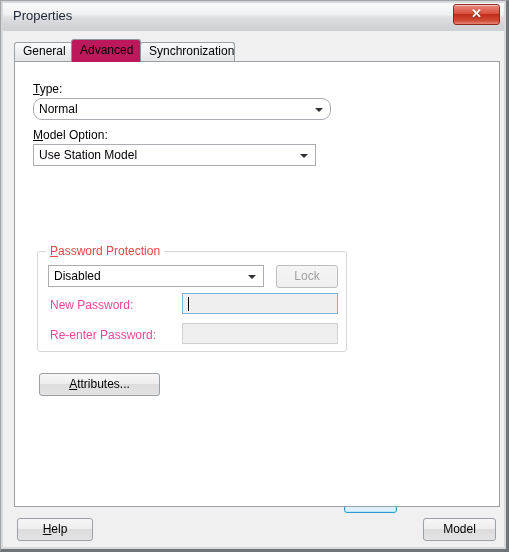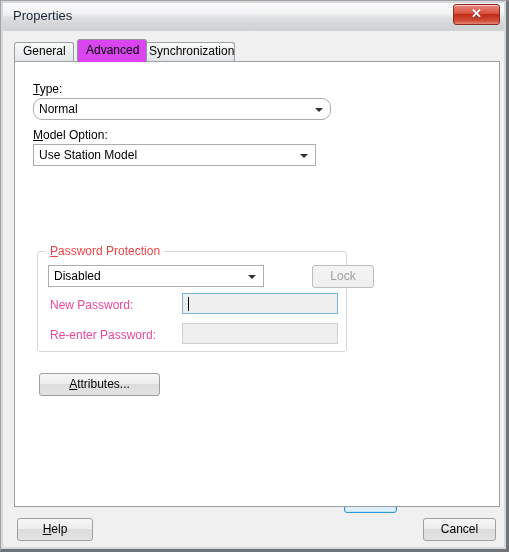--- a/index.html
+++ b/index.html
@@ -104,24 +104,23 @@
     line-height: 17px;
     padding: 0 8px;
     white-space: nowrap;
     color: #000;
     cursor: pointer;
   }
   .tab.active {
     top: 0;
     height: 23px;
     line-height: 21px;
-    background: #d946ef;
+    background: #be185d;
     border-color: #8e949a;
     z-index: 3;
-    margin-left: 6px;
   }
 
   
   .tabpanel {
     position: absolute;
     left: 11px;
     top: 58px;
     width: 486px;
     height: 446px;
     box-sizing: border-box;
@@ -223,21 +222,20 @@
     text-align: center;
     color: #000;
     cursor: pointer;
     white-space: nowrap;
   }
   .btn.disabled {
     color: #a0a0a0;
     background: linear-gradient(to bottom, #f4f4f4 0%, #efefef 100%);
     border-color: #bdbdbd;
     cursor: default;
-    margin-left: 36px;
   }
   .btn.default {
     border: 1px solid #2c9ad1;
     box-shadow: inset 0 0 0 1px #bee6f7;
     background: linear-gradient(to bottom, #f4fbfe 0%, #e8f4fb 48%, #d4ebf8 50%, #e2f1fb 100%);
   }
 </style>
 </head>
 <body>
 
@@ -304,17 +302,17 @@
 
     </div>
 
     <div class="btn" style="left:14px; top:515px; width:76px;">
       <u>H</u><span>elp</span>
     </div>
     <div class="btn default" style="left:341px; top:487px; width:53px;text-align:right;">
       <span>OK</span>
     </div>
     <div class="btn" style="left:420px; top:515px; width:73px;">
-      <span>Cancel</span>
+      <span>Model</span>
     </div>
 
   </div>
 </div>
 
 </body></html>

